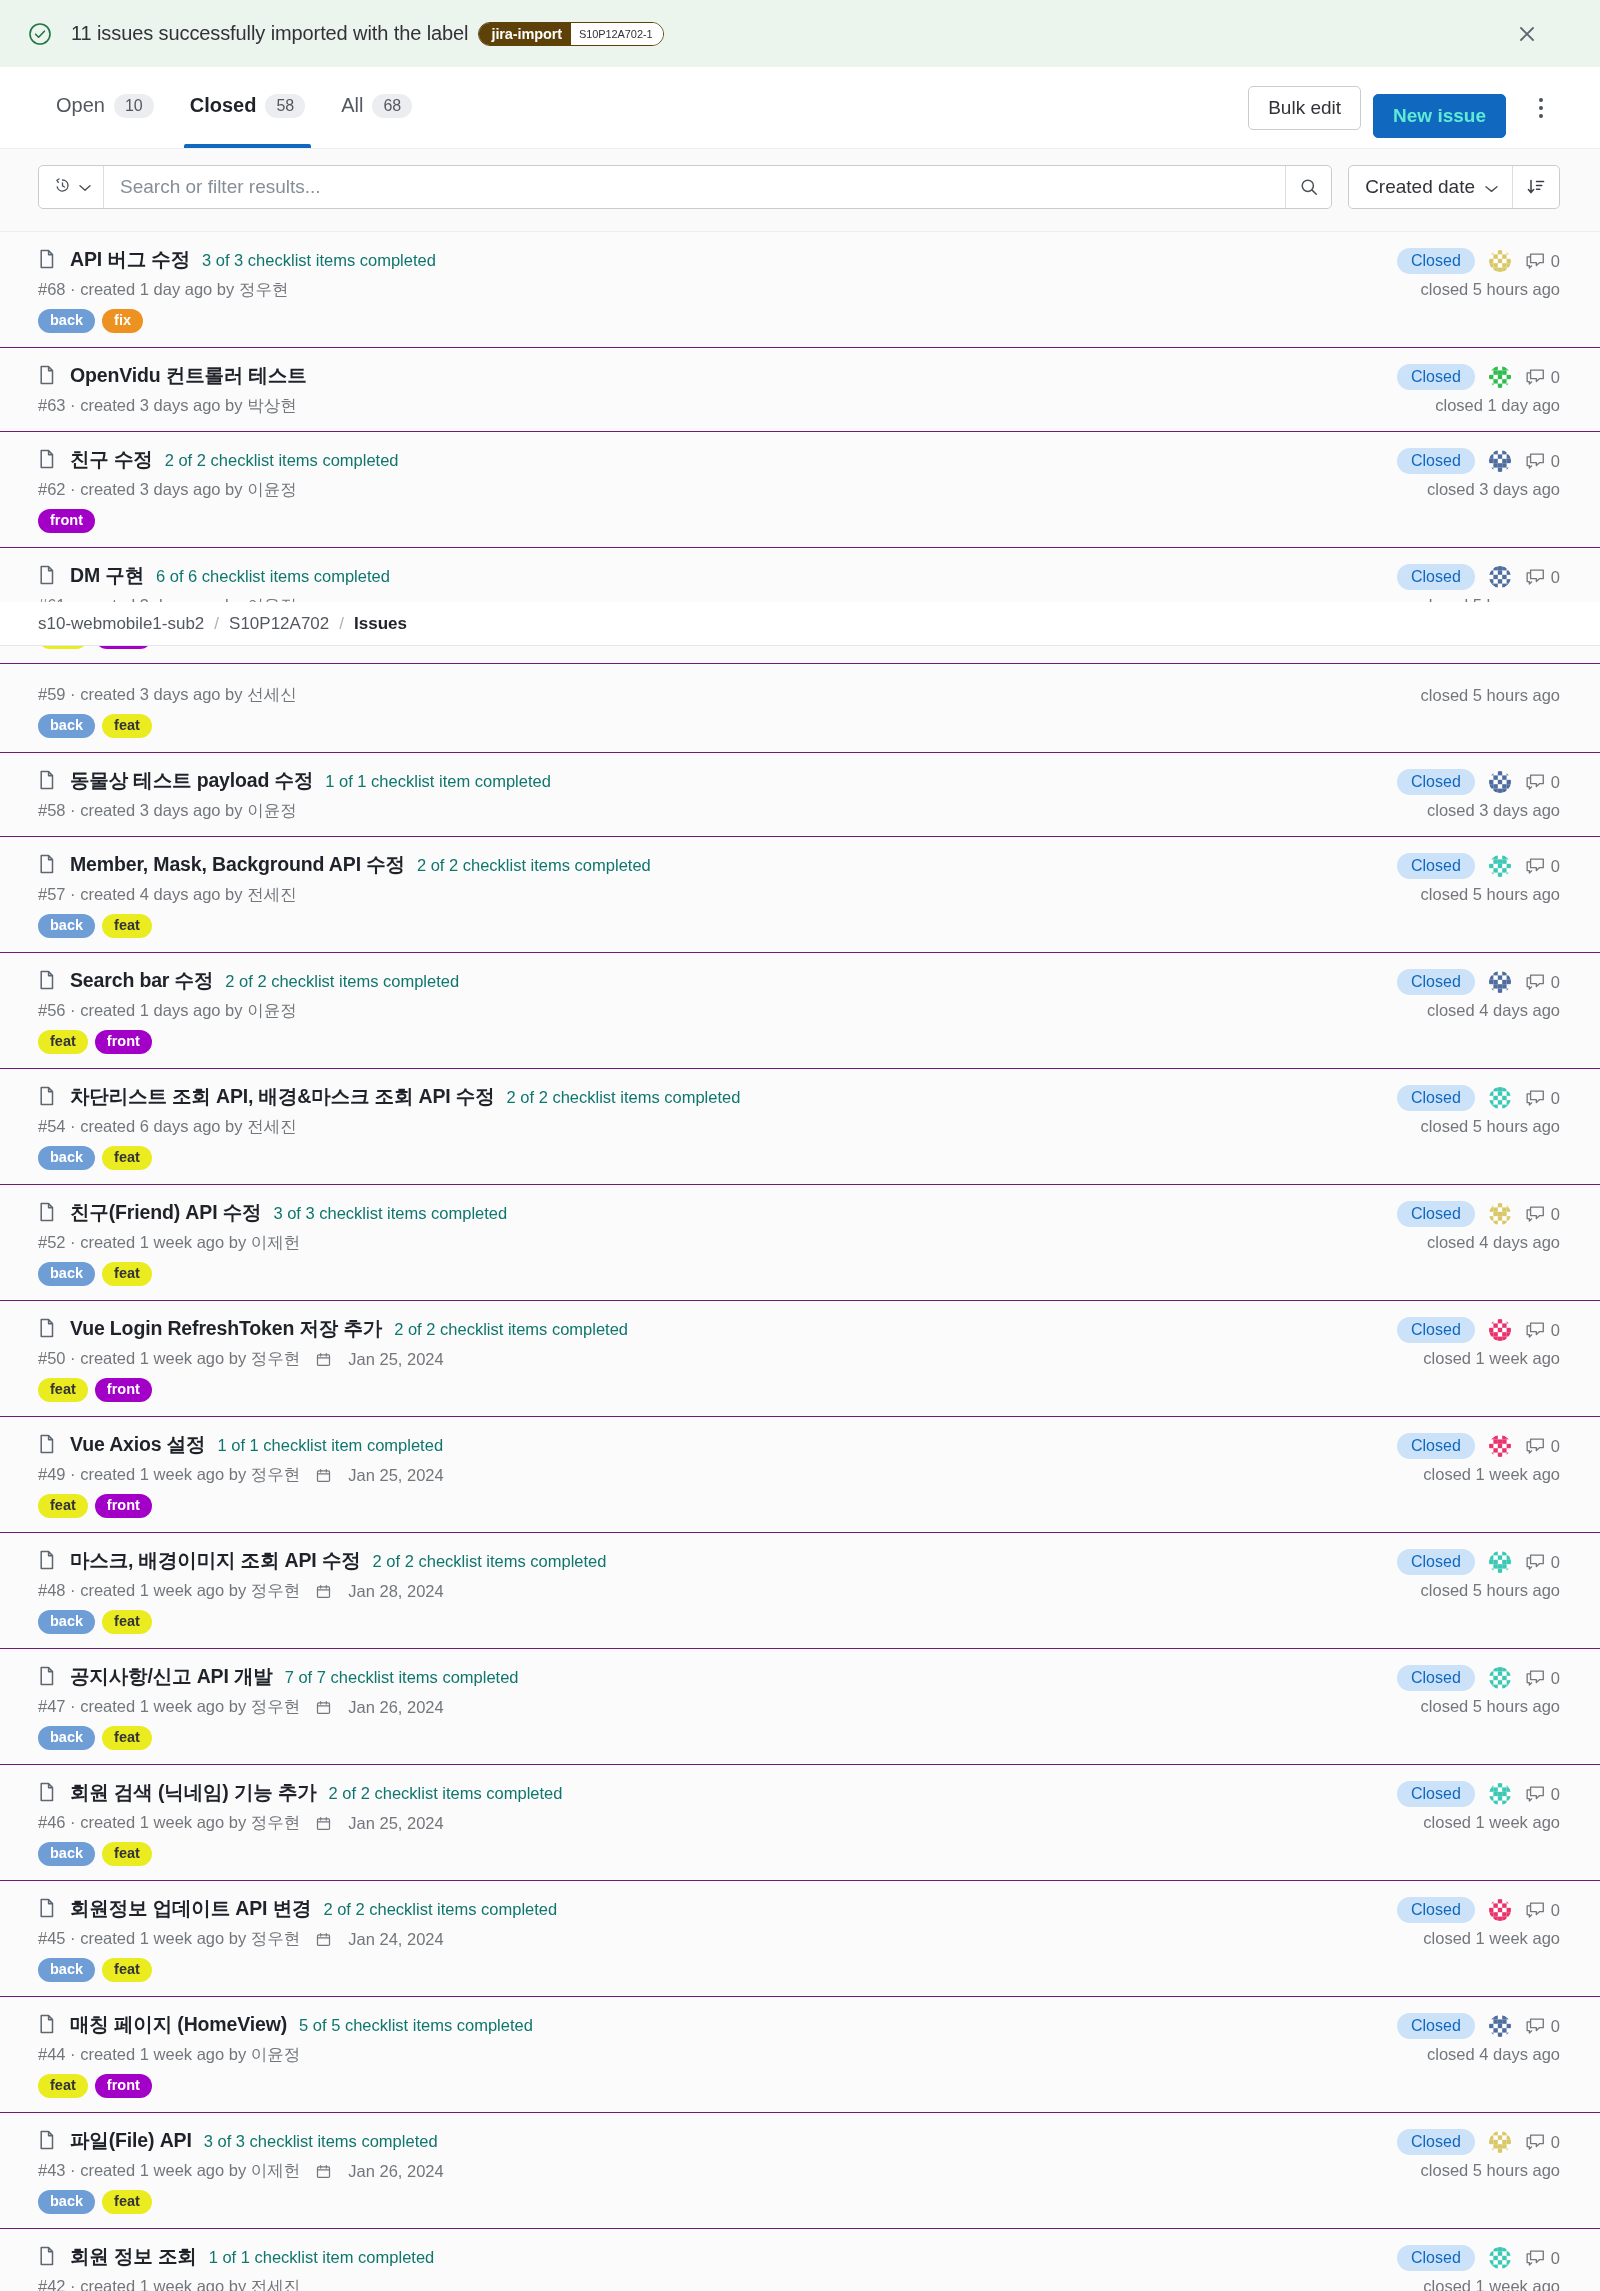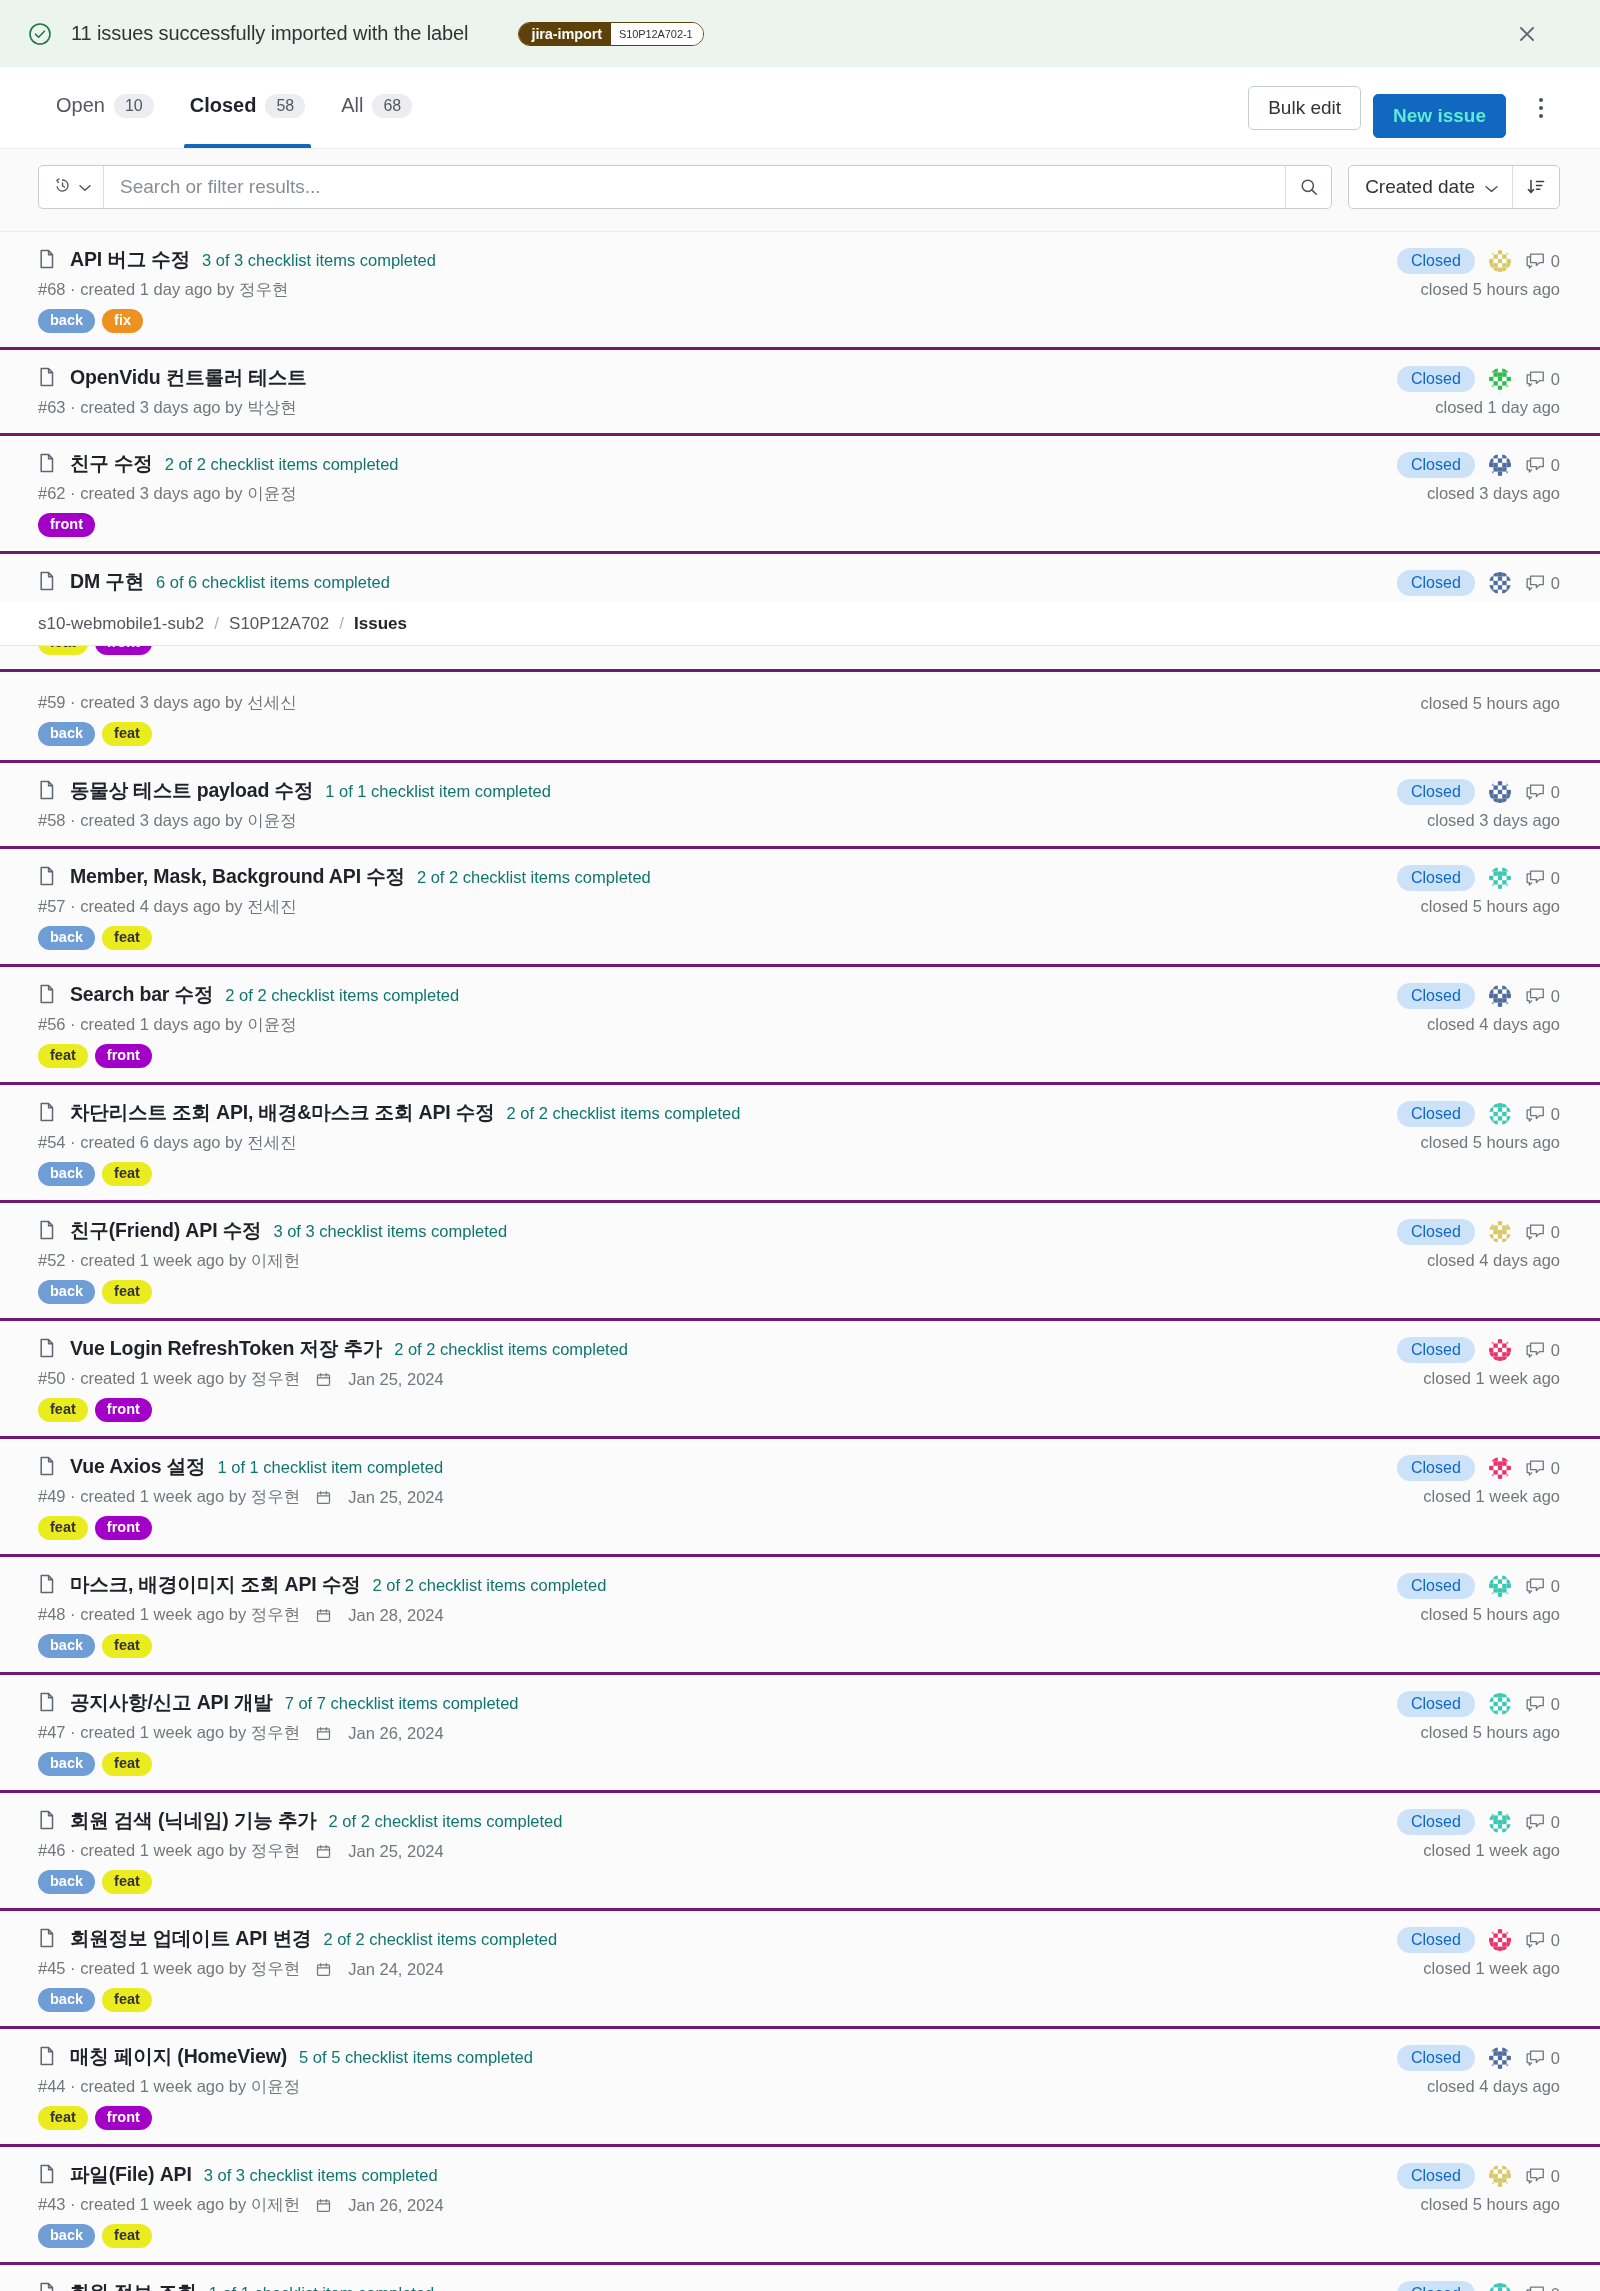--- a/index.html
+++ b/index.html
@@ -36,21 +36,20 @@
   }
   .label-pill-group {
     display: inline-flex;
     align-items: stretch;
     border-radius: 50px;
     overflow: hidden;
     border: 1px solid #5d4108;
     height: 24px;
     font-size: 15px;
     line-height: 22px;
-    margin-left: 40px;
   }
   .label-pill-key {
     background: #5d4108;
     color: #ffffff;
     padding: 0 9px 0 12px;
     font-weight: bold;
     font-size: 14.5px;
   }
   .label-pill-val {
     background: #ffffff;
@@ -202,21 +201,21 @@
   }
   .sort-dir {
     width: 46px;
     display: flex; align-items: center; justify-content: center;
     cursor: pointer; color: #3a3f45;
   }
 
   
   .issue-list { background: #ffffff; }
   .issue {
-    border-bottom: 3px solid #701a75;
+    border-bottom: 1px solid #701a75;
     padding: 14px 40px 14px 38px;
     display: flex;
     align-items: flex-start;
     justify-content: space-between;
     background: #fbfbfc;
     min-height: 82px;
   }
   .issue-main { flex: 1 1 auto; min-width: 0; }
   .issue-title-line {
     display: flex; align-items: baseline; gap: 12px;

